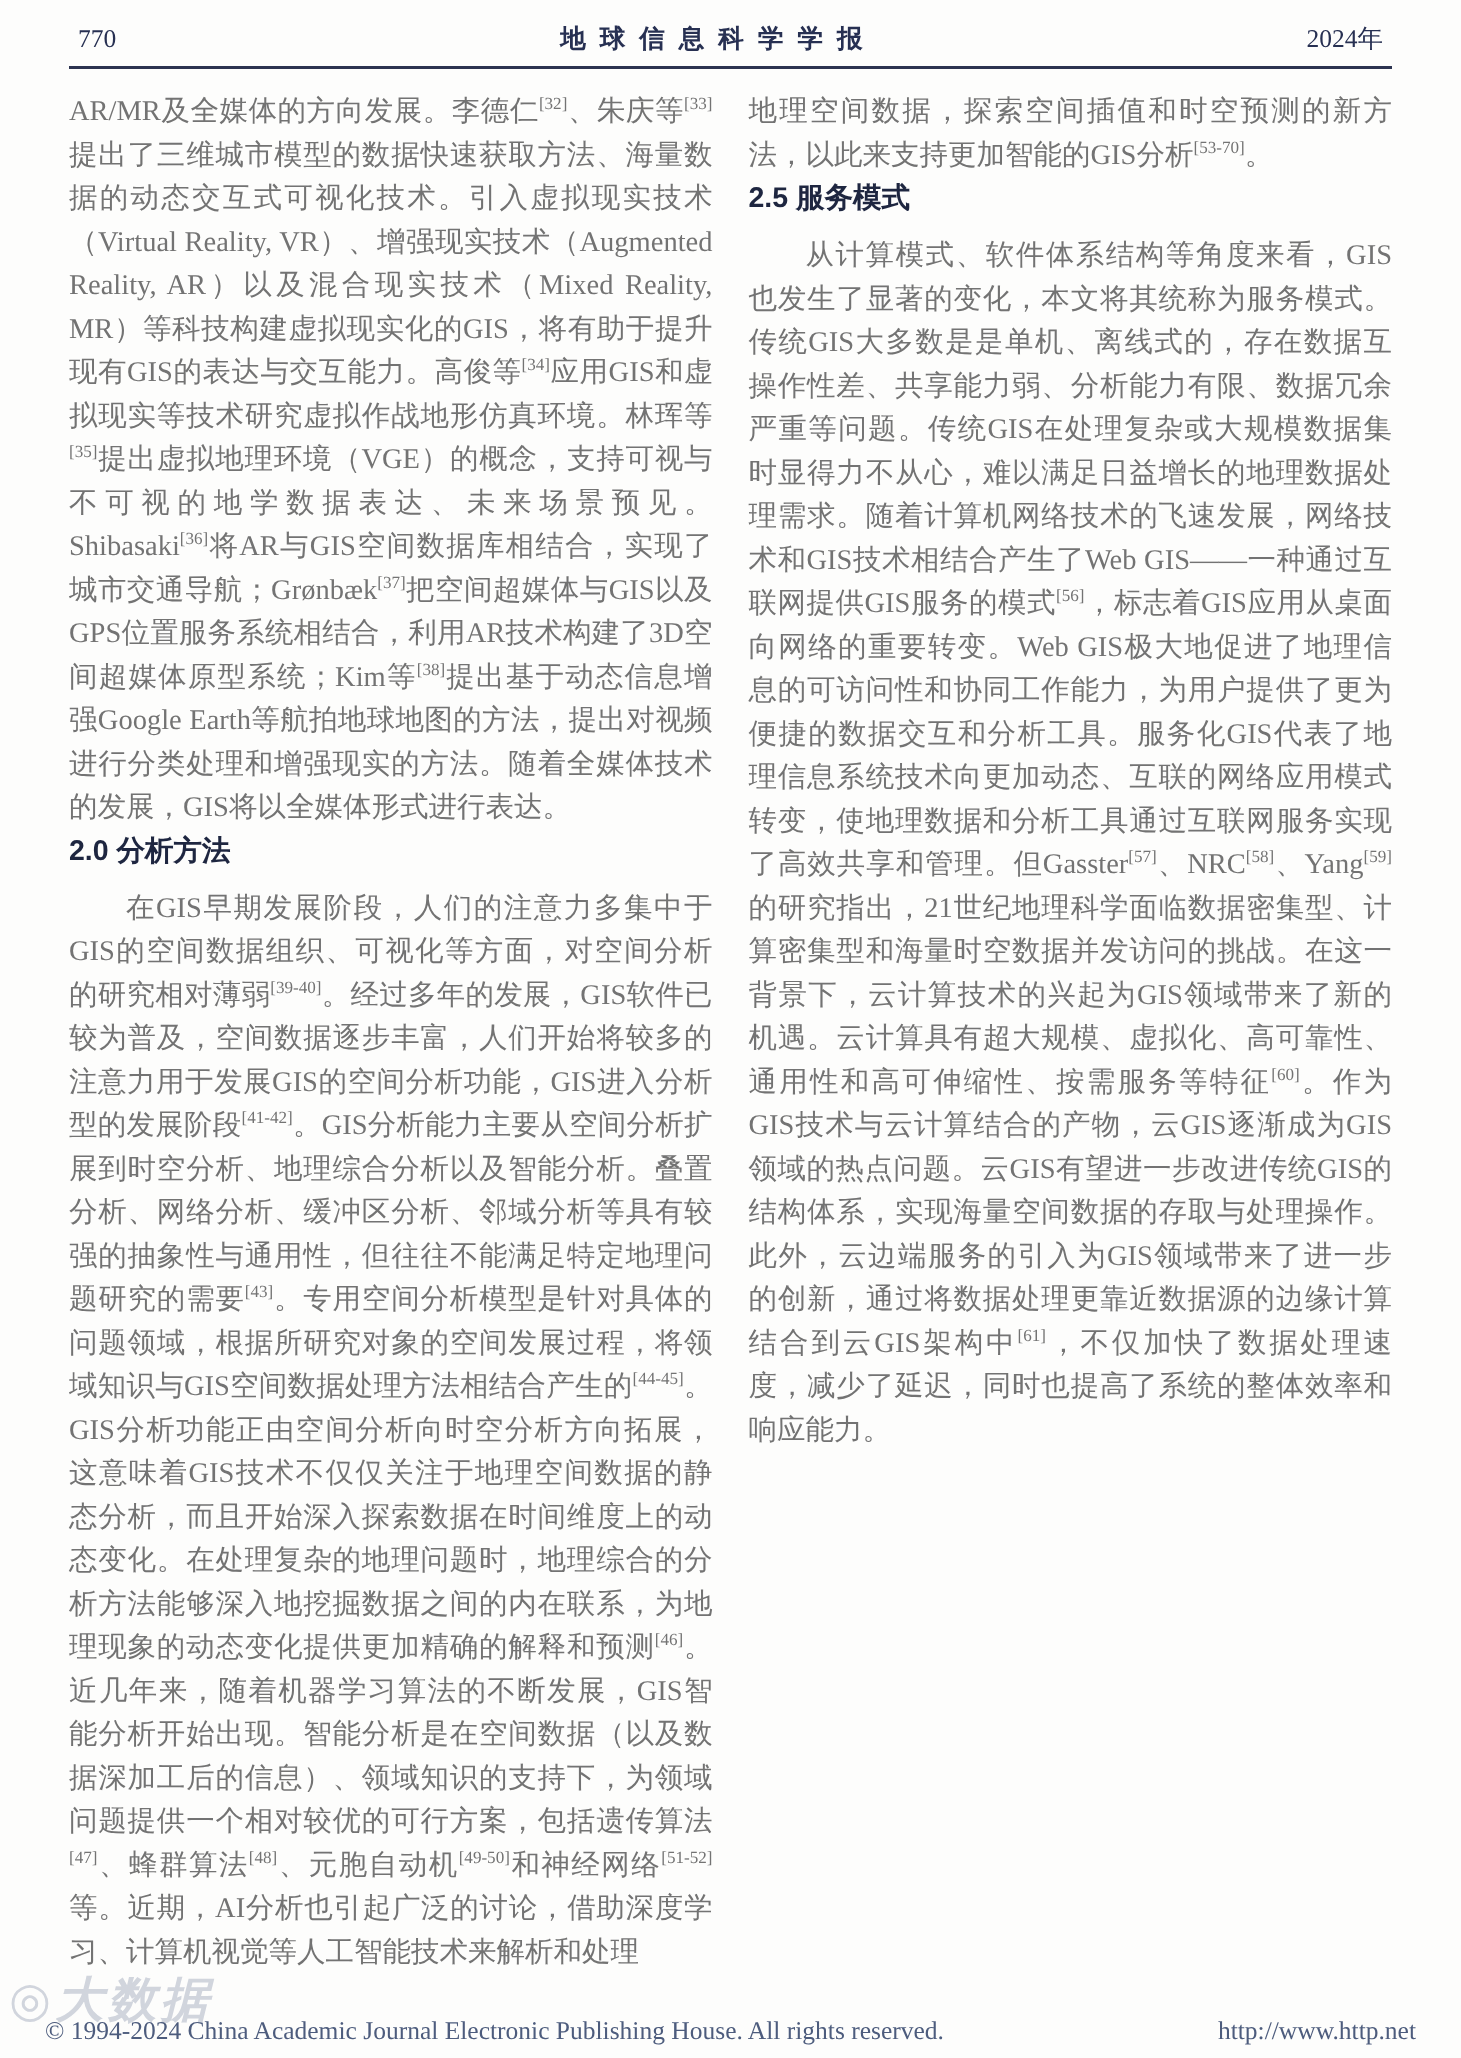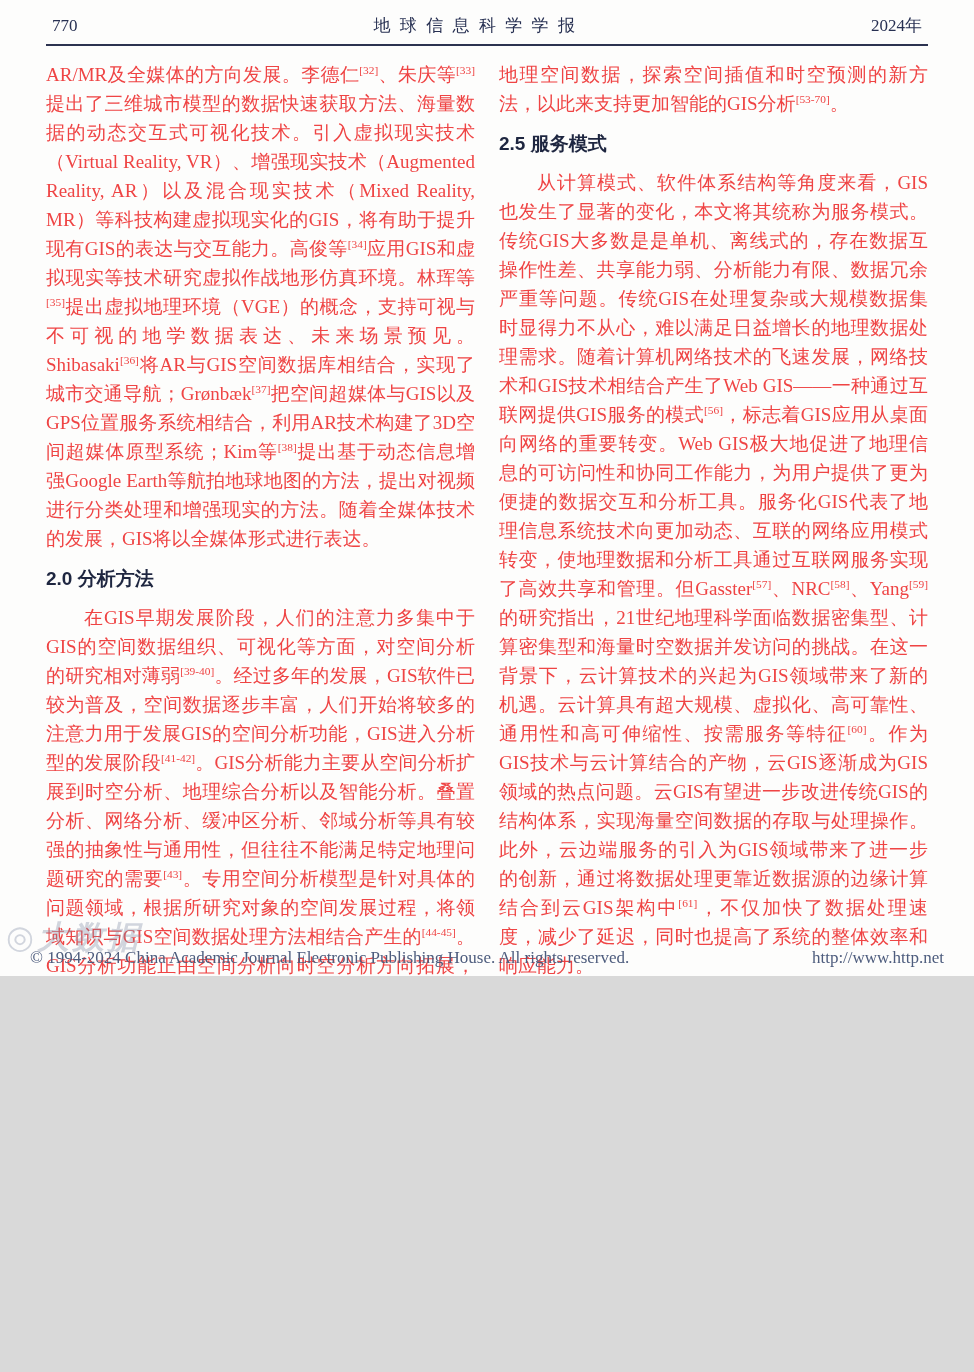--- a/index.html
+++ b/index.html
@@ -1,61 +1,61 @@
 <!DOCTYPE html>
 <html><head>
 <meta charset="utf-8">
 <style>
   * { margin: 0; padding: 0; box-sizing: border-box; }
   html, body { background: #d9d9d9; }
   .page {
     width: 974px;
-    height: 976px;
+    height: 1372px;
     margin: 0 auto;
     background: #fdfdfc;
     color: #232b47;
     font-family: "Liberation Serif", "DejaVu Serif", serif;
     position: relative;
     padding: 10px 46px 0 46px;
     overflow: hidden;
   }
   .page-header {
     display: flex;
     justify-content: space-between;
     align-items: baseline;
     font-size: 17px;
     padding: 4px 6px 7px 6px;
     color: #273052;
   }
   .page-header .journal-title {
     letter-spacing: 0.55em;
     text-indent: 0.55em;
-    font-weight: 400;
+    font-weight: 700;
   }
   .header-rule {
     border: none;
     border-top: 2px solid #2c3350;
     margin: 0 0 14px 0;
   }
   .columns { display: flex; gap: 24px; }
   .col { flex: 1 1 0; width: 0; }
   p.body-para {
     font-size: 19px;
     line-height: 29px;
     text-align: justify;
-    color: #ef4444;
+    color: #737373;
   }
   p.indent { text-indent: 2em; }
   sup { font-size: 0.60em; line-height: 0; vertical-align: super; }
   h3.section-heading {
     font-size: 19px;
     font-weight: bold;
     font-family: "Liberation Sans", "DejaVu Sans", sans-serif;
     color: #1e2640;
-    margin: 13px 0 11px 0;
+    margin: 1px 0 11px 0;
   }
   .page-footer {
     position: absolute;
     left: 0; right: 0; bottom: 8px;
     padding: 0 30px;
     display: flex;
     justify-content: space-between;
     align-items: baseline;
     font-size: 17px;
     color: #4d5c7d;

